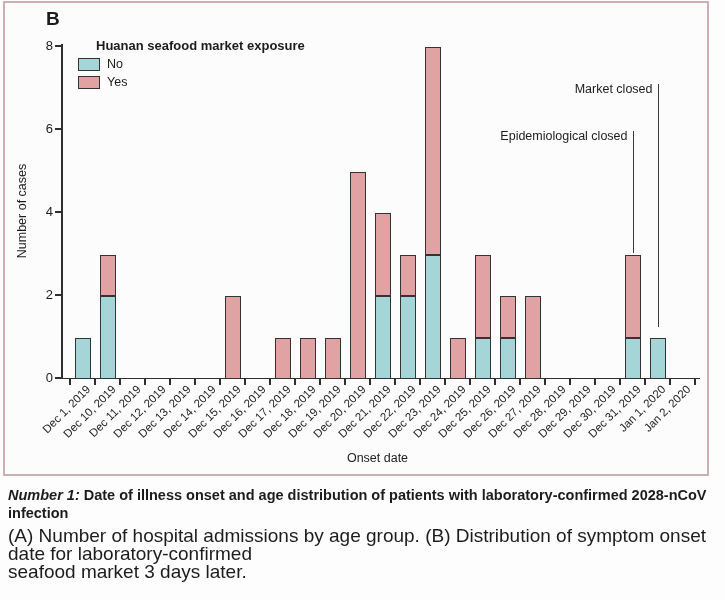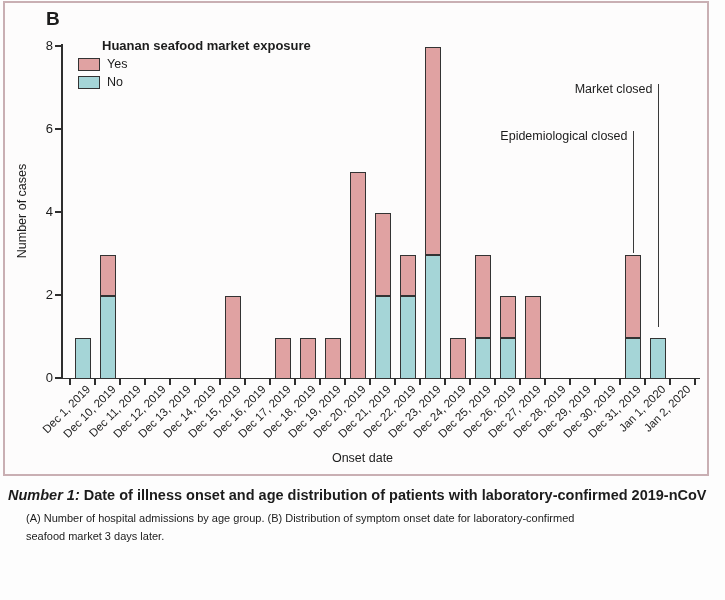--- a/index.html
+++ b/index.html
@@ -22,59 +22,59 @@
   .ytick-label{position:absolute;width:50px;text-align:right;font-size:13px;}
   .xtick{position:absolute;width:1.4px;height:6px;background:#2e2e2e;top:379px;}
   .xdate{
     position:absolute;top:383px;font-size:11.5px;white-space:nowrap;
     transform:rotate(-45deg);transform-origin:100% 0;color:#222;
   }
   .ylabel{
     position:absolute;left:22px;top:211px;white-space:nowrap;font-size:12.5px;
     transform:translate(-50%,-50%) rotate(-90deg);
   }
-  .xlabel{position:absolute;left:46px;top:451px;width:633px;text-align:center;font-size:12.5px;}
+  .xlabel{position:absolute;left:61px;top:451px;width:633px;text-align:center;font-size:12.5px;}
   .legend{position:absolute;left:78px;top:38px;}
-  .legend-title{font-size:13px;font-weight:bold;margin-left:24px;margin-bottom:4px;}
+  .legend-title{font-size:13px;font-weight:bold;margin-left:18px;margin-bottom:4px;}
   .legend-item{display:flex;align-items:center;margin-top:4px;}
   .legend-swatch{width:20px;height:11px;border:1.4px solid #333;margin-right:7px;}
   .legend-item-label{font-size:12.5px;}
   .bar{position:absolute;width:16px;display:flex;flex-direction:column;}
   .bar-seg{box-sizing:border-box;border:1.5px solid #333;width:100%;}
   .ann-line{position:absolute;width:1.3px;background:#3a3a3a;}
   .ann-text{position:absolute;font-size:12.5px;white-space:nowrap;}
   .caption{position:absolute;left:8px;top:486px;width:710px;}
   .caption .t{font-size:14.5px;font-weight:bold;line-height:18px;}
   .caption .t .figlabel{font-style:italic;}
-  .caption .b{font-size:11px;line-height:18px;margin-left:18px;}
+  .caption .b{font-size:19px;line-height:18px;}
   .caption .gap{height:5px;}
 </style>
 </head>
 <body>
 
 <div class="frame"></div>
 
 <div class="chart">
   <div class="panel-label">B</div>
 
   <div class="yaxis-line"></div>
   <div class="xaxis-line"></div>
 
   <div class="ylabel">Number of cases</div>
   <div class="xlabel">Onset date</div>
 
   <div class="legend">
     <div class="legend-title">Huanan seafood market exposure</div>
     <div class="legend-item">
+      <span class="legend-swatch" style="background: rgb(165, 213, 215);"></span>
+      <span class="legend-item-label">No</span>
+    </div>
+    <div class="legend-item">
       <span class="legend-swatch" style="background: rgb(224, 162, 162);"></span>
       <span class="legend-item-label">Yes</span>
-    </div>
-    <div class="legend-item">
-      <span class="legend-swatch" style="background: rgb(165, 213, 215);"></span>
-      <span class="legend-item-label">No</span>
     </div>
   </div>
 
   <div id="plot">
       <div class="ytick" style="left: 55px; top: 377.3px;"></div>
       <div class="ytick-label" style="left: 3px; top: 370px;">0</div>
       <div class="ytick" style="left: 55px; top: 294.3px;"></div>
       <div class="ytick-label" style="left: 3px; top: 287px;">2</div>
       <div class="ytick" style="left: 55px; top: 211.3px;"></div>
       <div class="ytick-label" style="left: 3px; top: 204px;">4</div>
@@ -189,17 +189,18 @@
         <div class="bar-seg" style="height: 41.5px; background: rgb(165, 213, 215);"></div>
       </div>
       <div class="ann-line" style="left: 632.5px; top: 131px; height: 122px;"></div>
       <div class="ann-text" style="right: 97.5px; top: 129px;">Epidemiological closed</div>
       <div class="ann-line" style="left: 657.5px; top: 84px; height: 243px;"></div>
       <div class="ann-text" style="right: 72.5px; top: 82px;">Market closed</div>
     </div>
 </div>
 
 <div class="caption">
-  <div class="t"><span class="figlabel">Number 1:</span><span> Date of illness onset and age distribution of patients with laboratory-confirmed 2019-nCoV</span></div>
+  <div class="t"><span class="figlabel">Number 1:</span><span> Date of illness onset and age distribution of patients with laboratory-confirmed 2028-nCoV</span></div>
+  <div class="t">infection</div>
   <div class="gap"></div>
   <div class="b">(A) Number of hospital admissions by age group. (B) Distribution of symptom onset date for laboratory-confirmed</div>
   <div class="b">seafood market 3 days later.</div>
 </div>
 
 </body></html>

